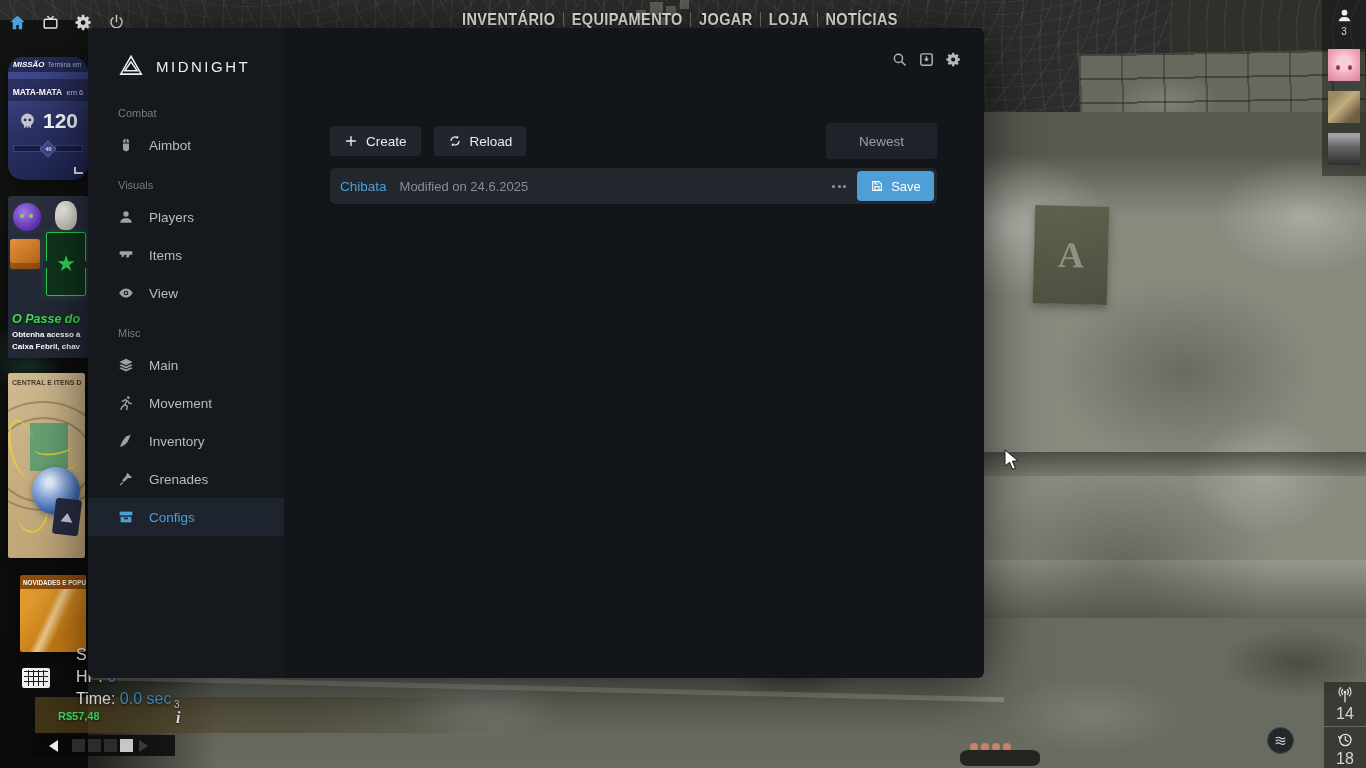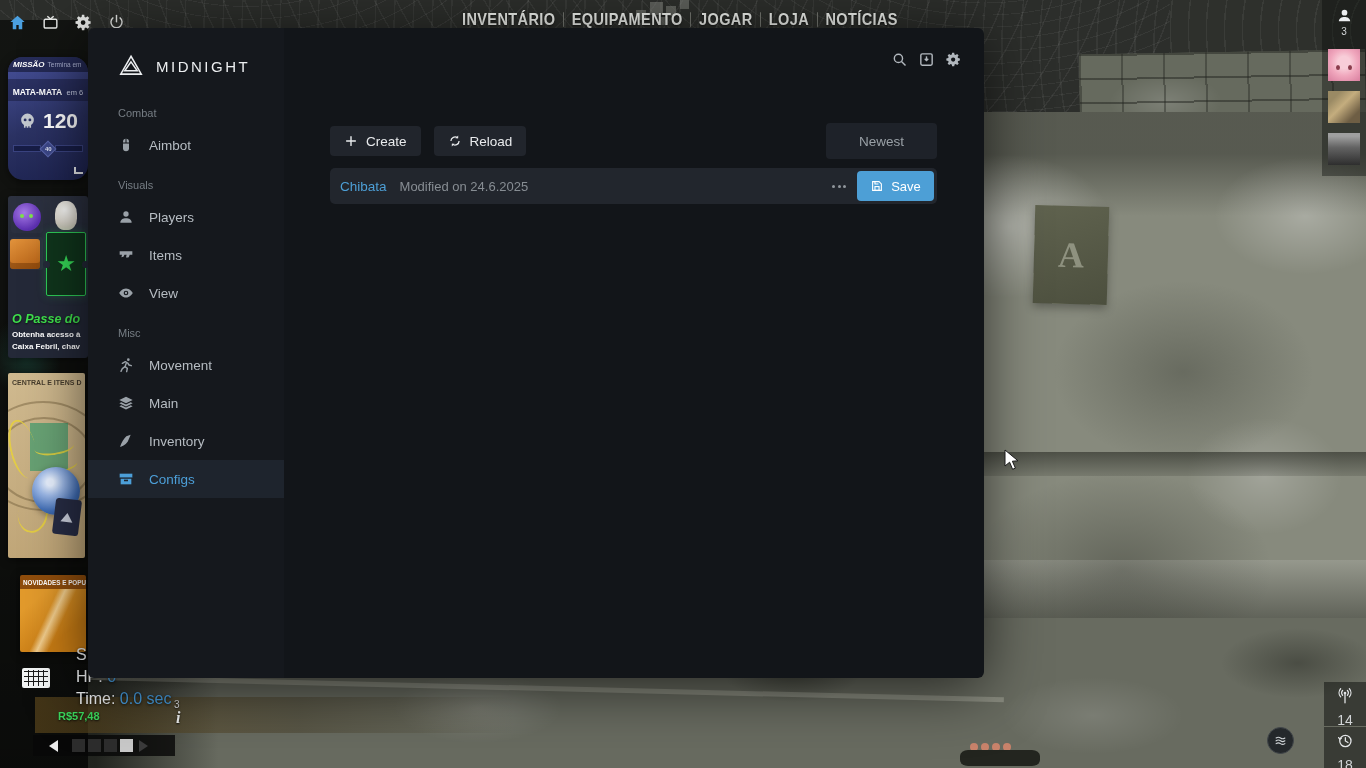--- a/index.html
+++ b/index.html
@@ -145,21 +145,21 @@
   .friends .icon { width:17px; height:17px; color:#eceef0; }
   .friends span { font-size:10px; color:#d2d5d7; margin-top:2px; }
   .avatar { left:1328px; width:32px; height:32px; }
   .av1 { top:49px; background:radial-gradient(circle at 50% 42%, #f8cdd8 25%, #f0a7bd 55%, #d97f9f); }
   .av1 i, .av1 b { position:absolute; top:16px; width:4px; height:5px; background:#8a3c4c; border-radius:50%; }
   .av1 i { left:8px; } .av1 b { left:20px; }
   .av2 { top:91px; background:linear-gradient(135deg,#9a8a64 20%,#c4ad7e 45%,#6e5e44 80%); }
   .av3 { top:133px; background:linear-gradient(180deg,#a0a0a0 10%,#636363 45%,#2e2e2e); }
   .rb-block { left:1324px; width:42px; height:44px; background:rgba(10,12,10,.5); display:flex; flex-direction:column; align-items:center; justify-content:center; }
   .rb-block .icon { width:18px; height:18px; color:#e4e6e8; }
-  .rb-block span { font-size:14px; color:#d2d5d7; margin-top:7px; }
+  .rb-block span { font-size:16px; color:#d2d5d7; margin-top:1px; }
   .rb1 { top:682px; } .rb2 { top:727px; }
   .circle-btn { left:1267px; top:727px; width:27px; height:27px; border-radius:50%; background:#24282b; border:1px solid #41464a; display:flex; align-items:center; justify-content:center; }
   .circle-btn .icon { width:15px; height:15px; color:#cfd3d6; }
 
   
   .panel { left:88px; top:28px; width:896px; height:650px; display:flex; border-radius:6px; box-shadow:0 10px 60px rgba(0,0,0,.65); z-index:10; }
   .sidebar { width:196px; background:#15181d; border-radius:6px 0 0 6px; padding-top:24px; flex-shrink:0; }
   .brand { display:flex; align-items:center; gap:12px; padding-left:30px; height:28px; }
   .brand .icon { width:26px; height:26px; color:#eceef0; }
   .brand span { font-size:15px; letter-spacing:2.5px; color:#eceef0; }
@@ -457,47 +457,56 @@
                 <path fill="currentColor" fill-rule="evenodd" d="M12 5.2C6.7 5.2 2.9 10 1.8 12c1.1 2 4.9 6.8 10.2 6.8S21.1 14 22.2 12C21.1 10 17.3 5.2 12 5.2zm0 10.3a3.5 3.5 0 1 1 0-7 3.5 3.5 0 0 1 0 7z"></path>
                 <circle cx="12" cy="12" r="1.7" fill="currentColor"></circle>
               </svg>
             </span>
           <span>View</span>
         </div>
 
         <div class="nav-section">Misc</div>
         <div class="nav-item">
           <span class="icon">
+              <svg viewBox="0 0 24 24" fill="currentColor">
+                <path d="M12 2.5 22 7.5 12 12.5 2 7.5z"></path>
+                <path d="M5 10.8 2 12.3l10 5 10-5-3-1.5-7 3.5z"></path>
+                <path d="M5 15.3 2 16.8l10 5 10-5-3-1.5-7 3.5z"></path>
+              </svg>
+            </span>
+          <span>Main</span>
+        </div>
+        <div class="nav-item">
+          <span class="icon">
               <svg viewBox="0 0 24 24" fill="none" stroke="currentColor" stroke-width="2.1" stroke-linecap="round" stroke-linejoin="round">
                 <circle cx="15.5" cy="4" r="2" fill="currentColor" stroke="none"></circle>
                 <path d="M6.5 9.5l4.5-2.5 3.5 2 2 3 3.5 1"></path>
                 <path d="M12.5 9l-2 5.5 3.5 2.5-1 5"></path>
                 <path d="M10.5 14.5l-4 3-2 4"></path>
               </svg>
             </span>
           <span>Movement</span>
         </div>
-        <div class="nav-item">
-          <span class="icon">
-              <svg viewBox="0 0 24 24" fill="currentColor">
-                <path d="M12 2.5 22 7.5 12 12.5 2 7.5z"></path>
-                <path d="M5 10.8 2 12.3l10 5 10-5-3-1.5-7 3.5z"></path>
-                <path d="M5 15.3 2 16.8l10 5 10-5-3-1.5-7 3.5z"></path>
-              </svg>
-            </span>
-          <span>Main</span>
-        </div>
 
         <div class="nav-item">
           <span class="icon">
               <svg viewBox="0 0 24 24" fill="currentColor">
                 <path d="M3 21c7-2 11.5-6.2 13.5-12.5l2.5-6-6.5 2.5C9 8.5 5 14.5 3 21z"></path>
               </svg>
             </span>
           <span>Inventory</span>
+        </div>
+        <div class="nav-item">
+          <span class="icon">
+              <svg viewBox="0 0 24 24" fill="currentColor">
+                <path d="M14 2.5l7.5 7.5-6.8 1L9 16.5l-2.8-2.8 5.5-5.7z"></path>
+                <path d="M7.2 16l.9.9-4 5-1.8-1.8z"></path>
+              </svg>
+            </span>
+          <span>Grenades</span>
         </div>
         <div class="nav-item active">
           <span class="icon">
               <svg viewBox="0 0 24 24" fill="currentColor">
                 <path d="M2.5 4h19v6h-19z"></path>
                 <path d="M4 11.3h16V20H4z"></path>
                 <rect x="9" y="13" width="6" height="2.4" fill="#1e242d"></rect>
                 <path d="M2.5 10.6h19" stroke="#1e242d" stroke-width="1.3"></path>
               </svg>
             </span>

